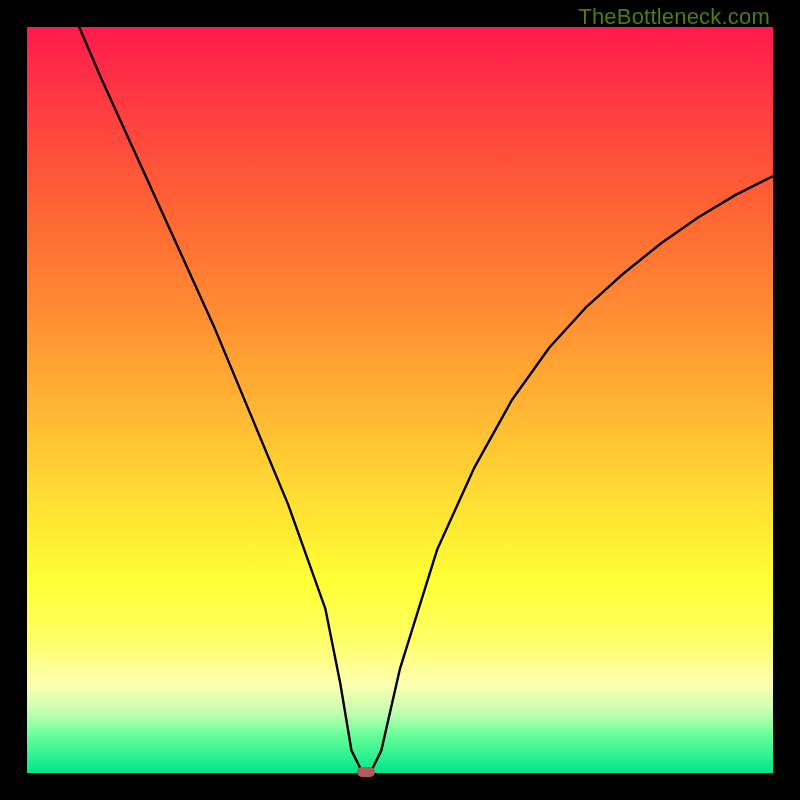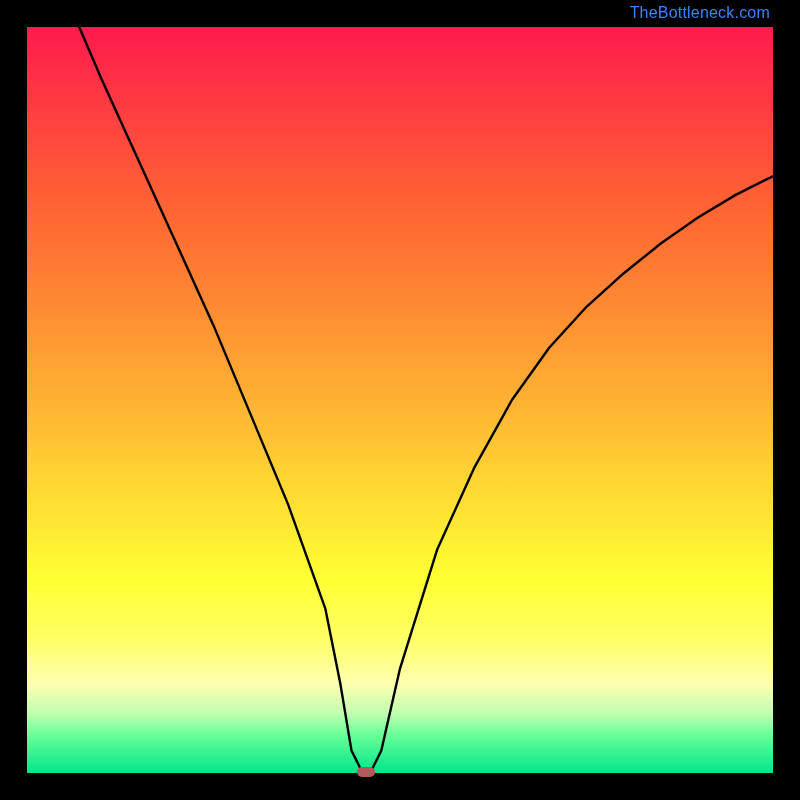--- a/index.html
+++ b/index.html
@@ -28,22 +28,22 @@
       #ffff66 82%,
       #ffffb0 88%,
       #c0ffb0 92%,
       #66ff99 95%,
       #00e68a 100%);
   }
   .watermark {
     position: absolute;
     top: 4px;
     right: 30px;
-    color: #3b82f6;
-    font-size: 16px;
+    color: #4d7c0f;
+    font-size: 22px;
     font-weight: 500;
     letter-spacing: 0.2px;
   }
   svg.curve {
     position: absolute;
     left: 27px;
     top: 27px;
     width: 746px;
     height: 746px;
   }

